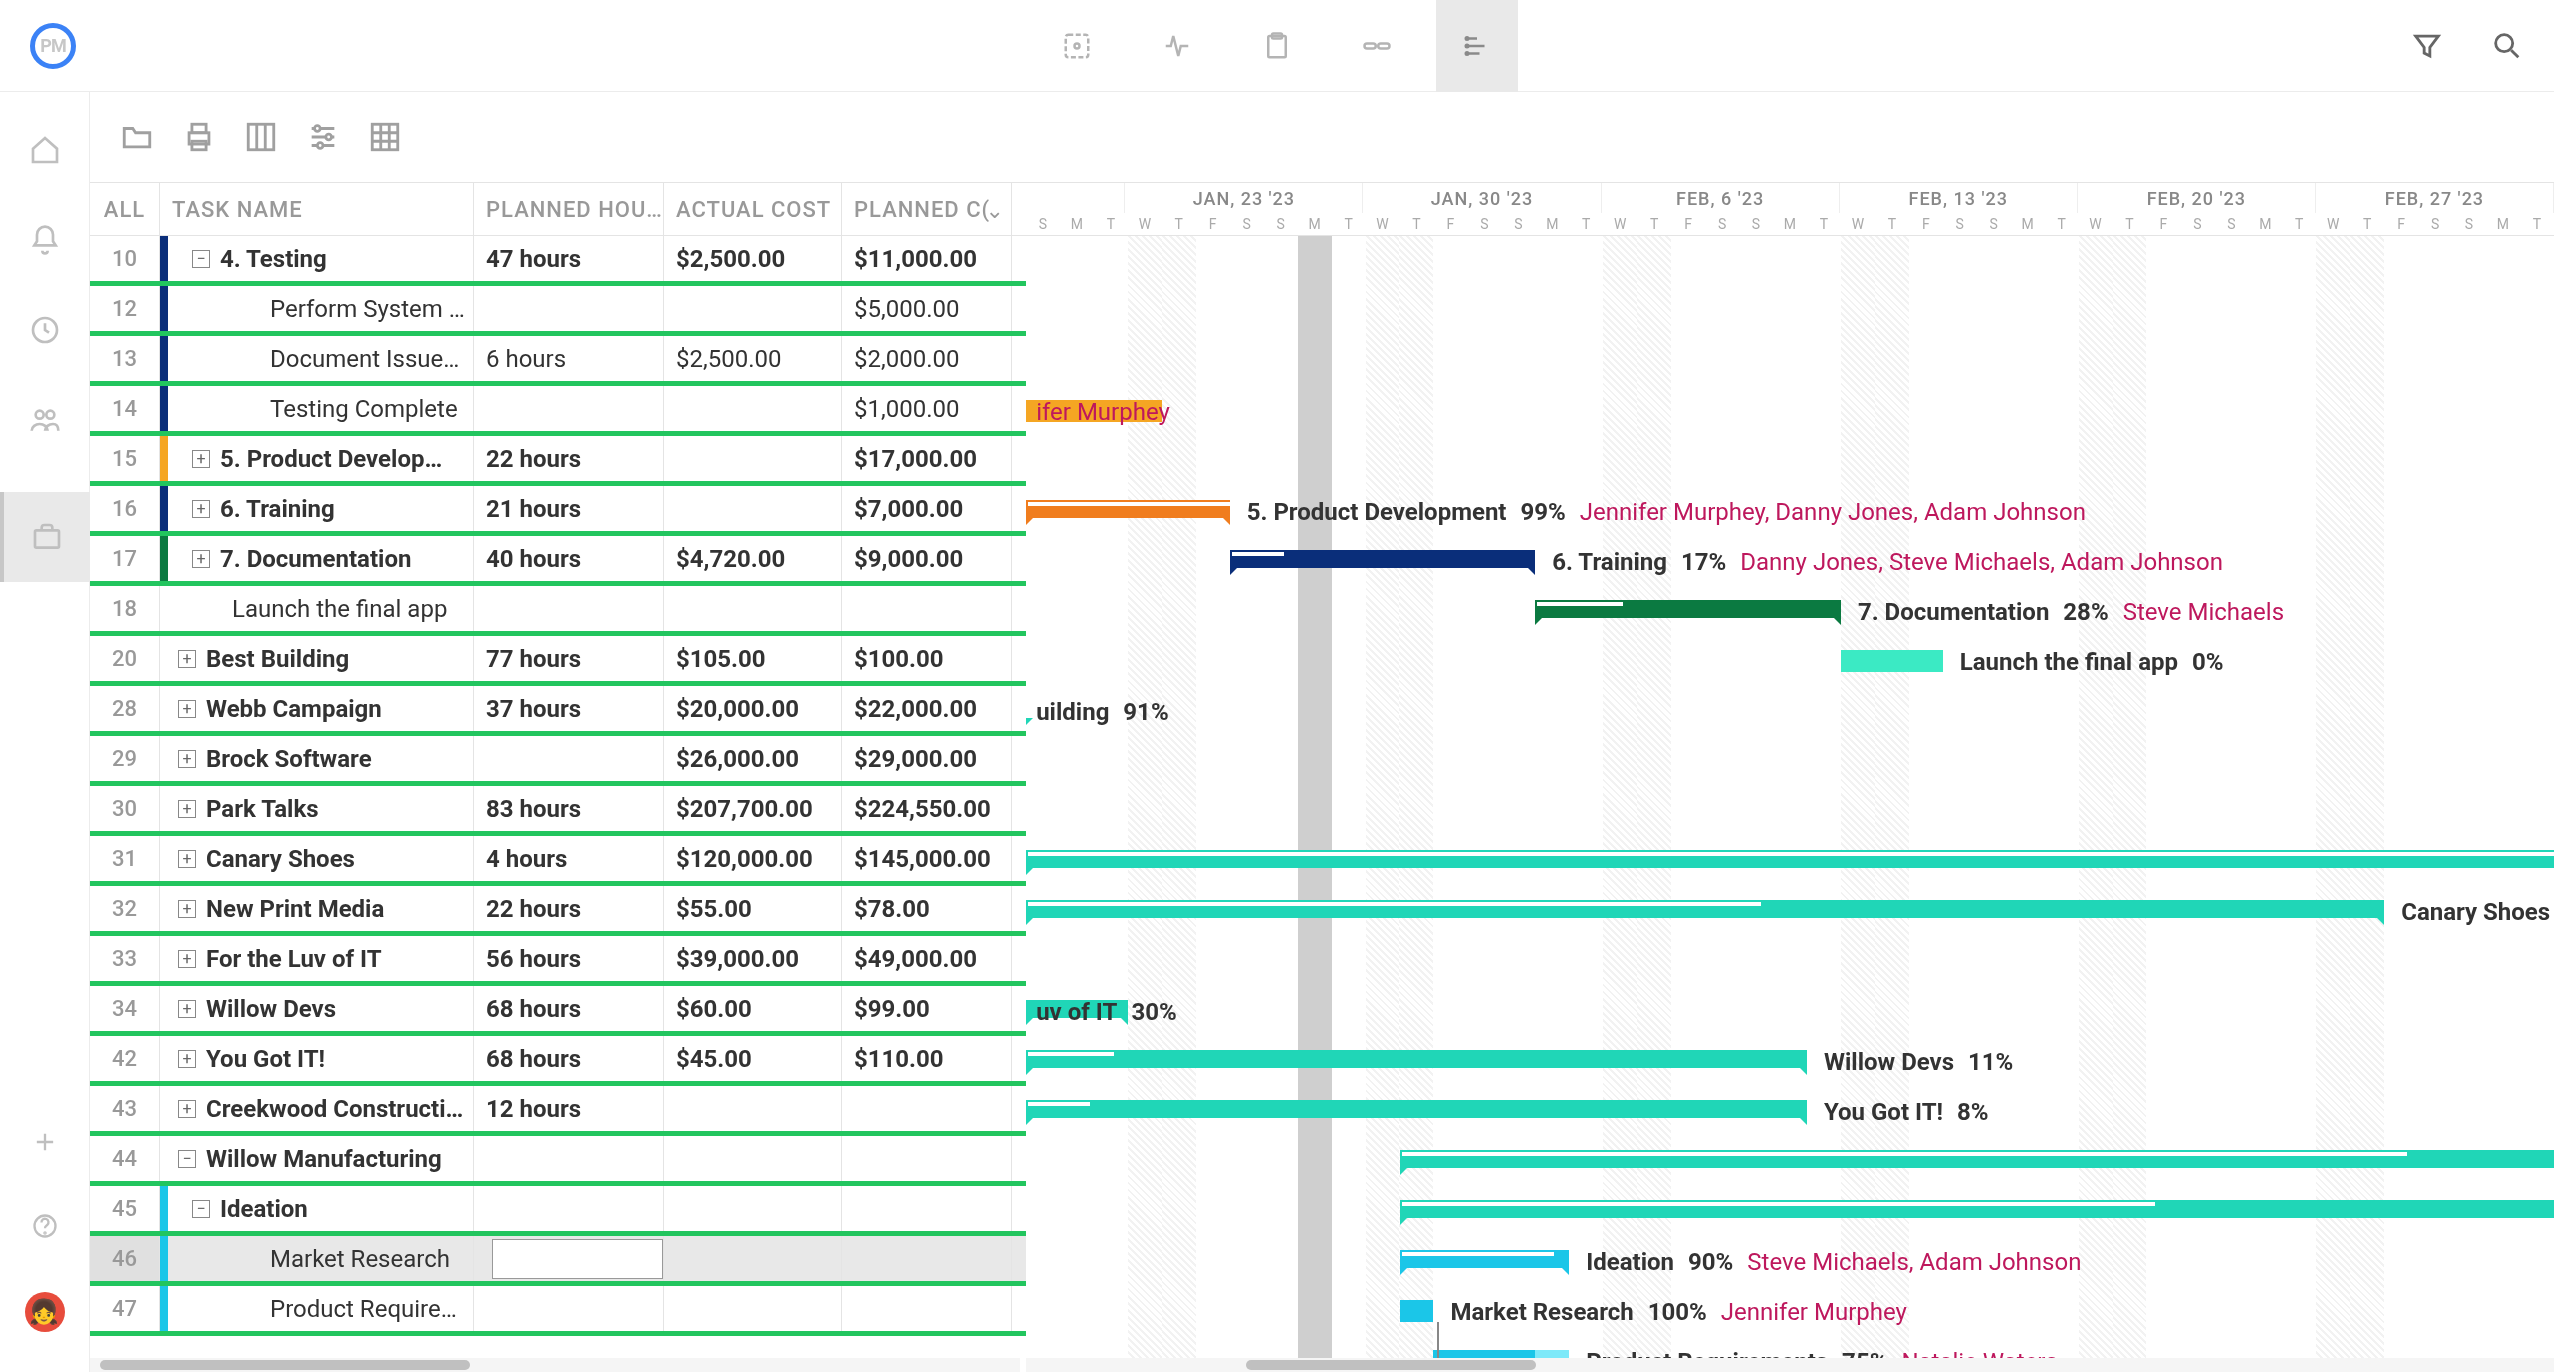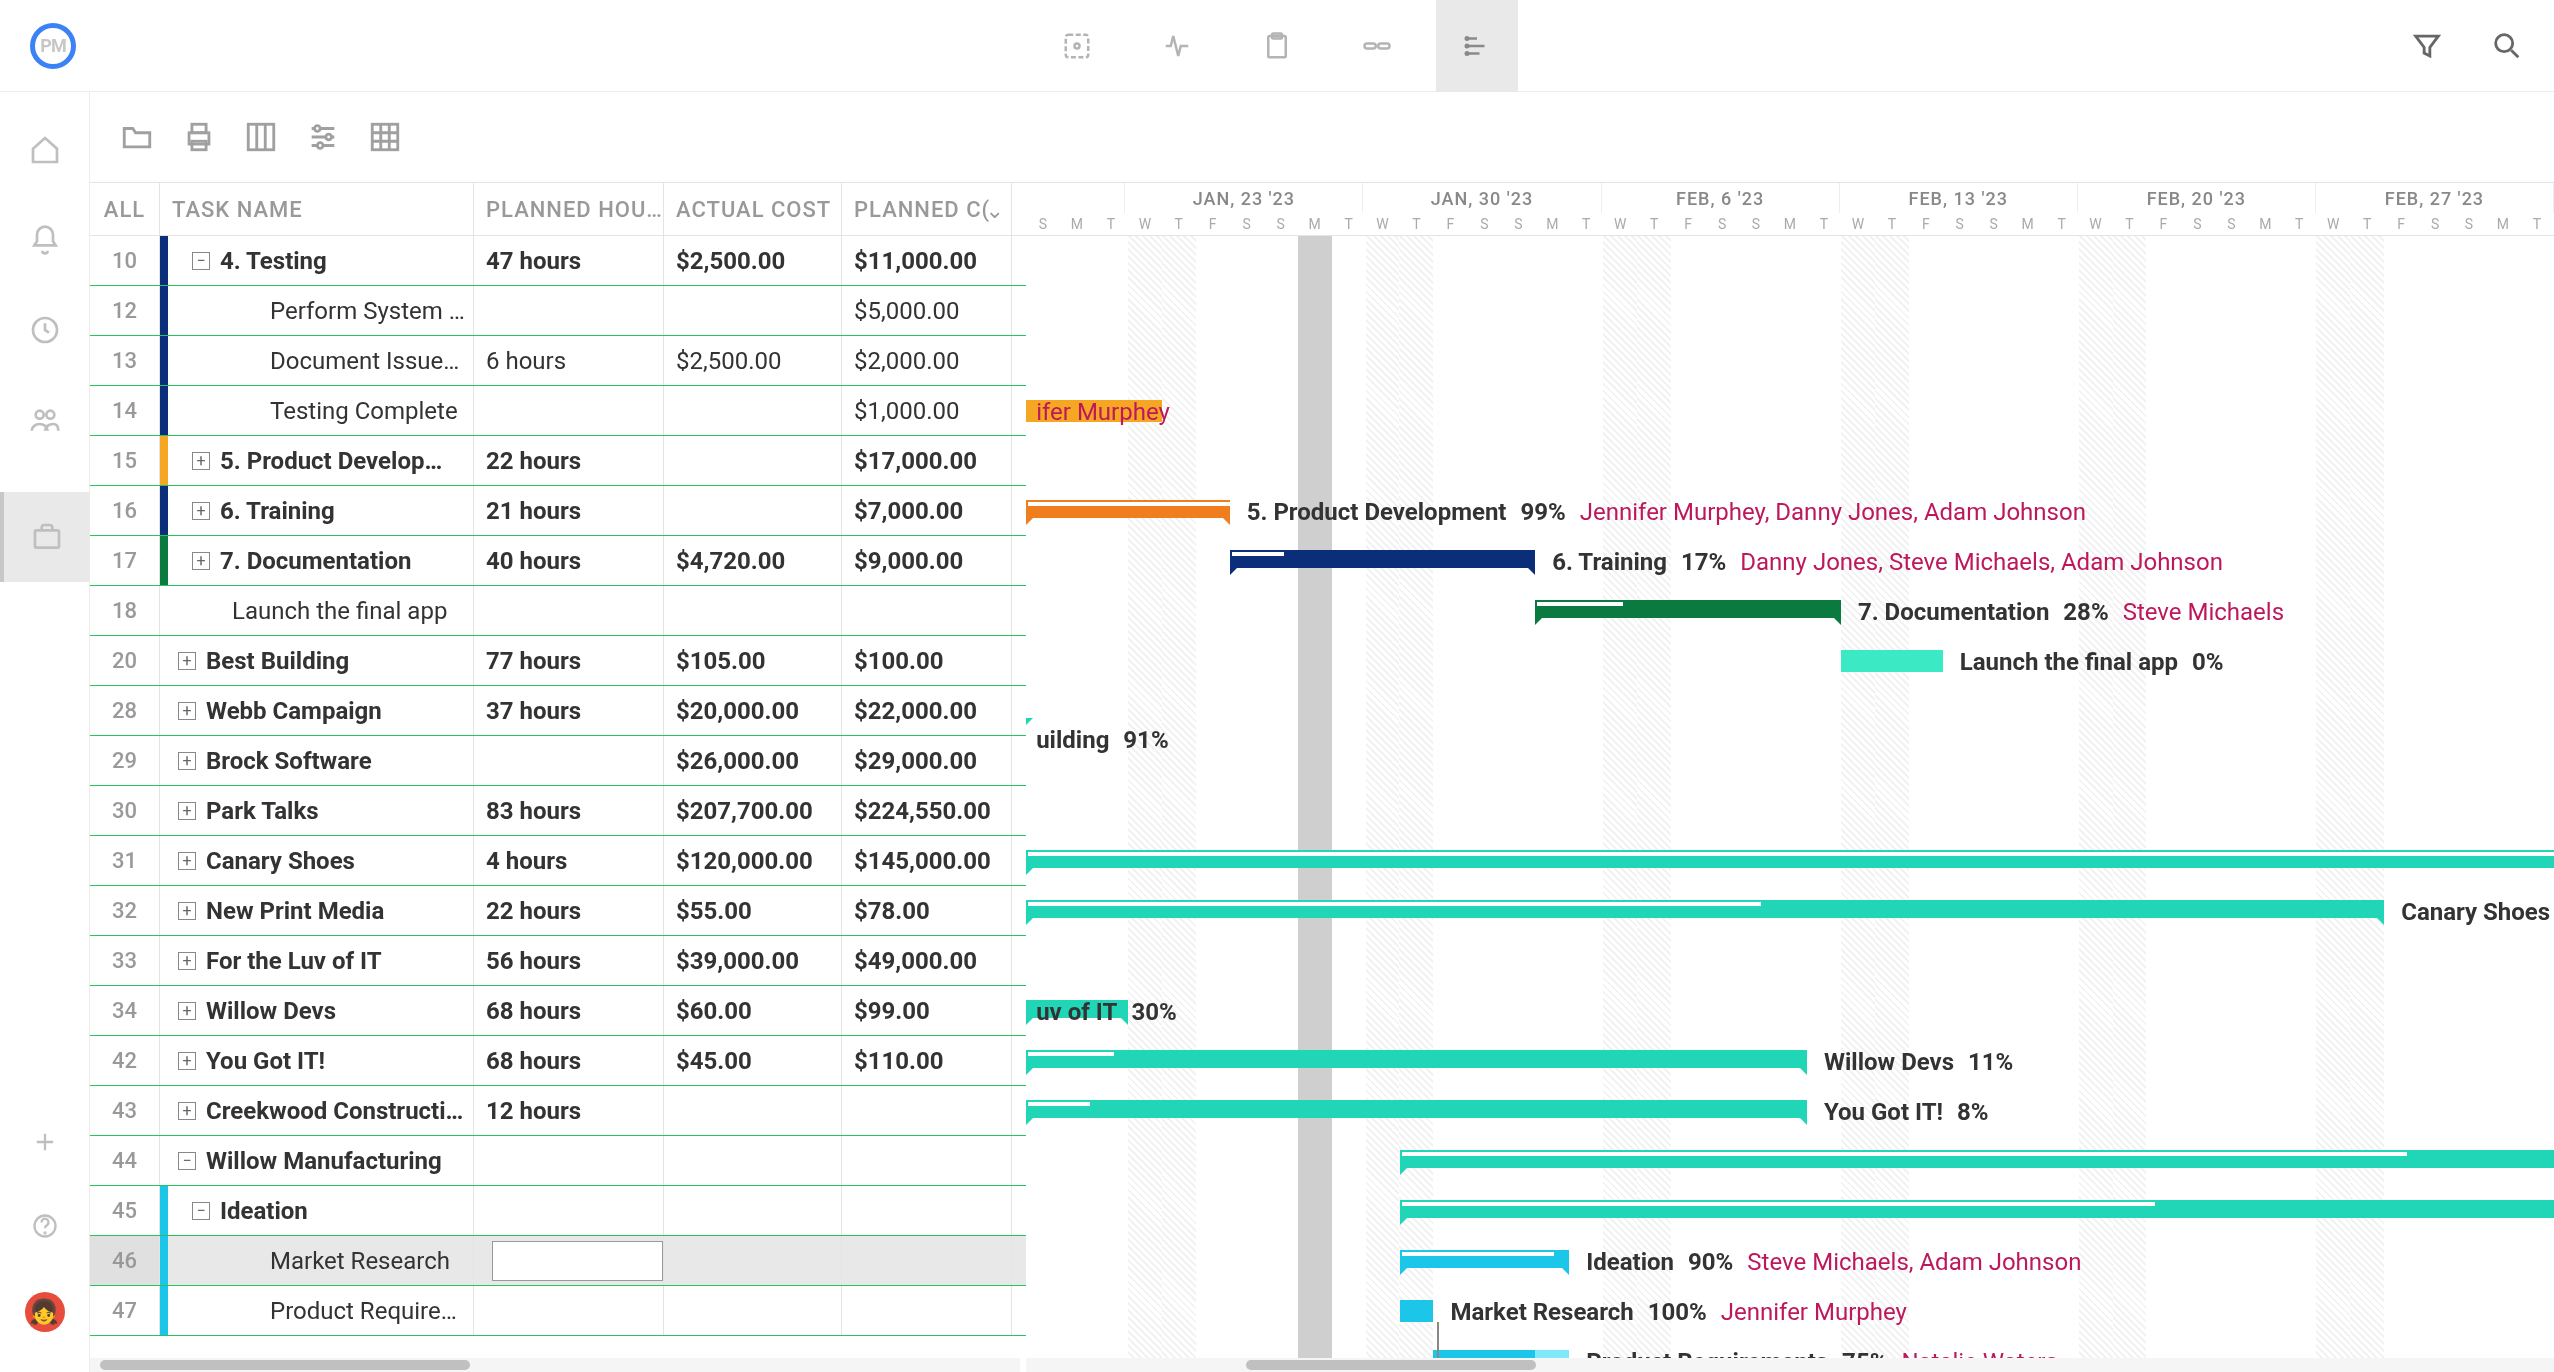--- a/index.html
+++ b/index.html
@@ -33,21 +33,21 @@
     .grid-header { display: flex; border-top: 1px solid #e4e4e4; border-bottom: 1px solid #e4e4e4; height: 54px; align-items: center; color: #999; font-size: 22px; font-weight: 500; letter-spacing: 1px; }
     .grid-header .col { border-right: 1px solid #e4e4e4; height: 100%; display: flex; align-items: center; padding: 0 12px; white-space: nowrap; overflow: hidden; }
     .col-all { width: 70px; justify-content: center; }
     .col-name { width: 314px; }
     .col-ph { width: 190px; }
     .col-ac { width: 178px; }
     .col-pc { width: 170px; position: relative; }
     .col-pc .chev { position: absolute; right: 6px; top: 15px; }
     
     .grid-body { flex: 1; overflow: auto; }
-    .grow { display: flex; height: 50px; border-bottom: 1px solid #22c55e; align-items: flex-start; font-size: 24px; color: #333; }
+    .grow { display: flex; height: 50px; border-bottom: 5px solid #22c55e; align-items: flex-start; font-size: 24px; color: #333; }
     .grow .cnum { width: 70px; text-align: center; color: #999; border-right: 1px solid #e4e4e4; height: 100%; display: flex; align-items: center; justify-content: center; font-weight: 500; font-size: 22px; }
     .grow .cbar { width: 8px; height: 100%; }
     .grow .cname { width: 306px; padding-left: 10px; border-right: 1px solid #e4e4e4; height: 100%; display: flex; align-items: center; white-space: nowrap; overflow: hidden; }
     .grow .cph { width: 190px; padding-left: 12px; border-right: 1px solid #e4e4e4; height: 100%; display: flex; align-items: center; }
     .grow .cac { width: 178px; padding-left: 12px; border-right: 1px solid #e4e4e4; height: 100%; display: flex; align-items: center; }
     .grow .cpc { width: 170px; padding-left: 12px; border-right: 1px solid #e4e4e4; height: 100%; display: flex; align-items: center; }
     .grow .bold { font-weight: 700; }
     .grow .expand { width: 18px; height: 18px; border: 1.5px solid #888; display: inline-flex; align-items: center; justify-content: center; margin-right: 10px; font-size: 16px; line-height: 1; color: #666; flex-shrink: 0; }
     .grow.selected { background: #e8e8e8; }
     .grow.selected .cnum { background: #e0e0e0; }
@@ -615,21 +615,21 @@
             <span class="title">7. Documentation</span>
             <span class="pct">28%</span>
             <span class="assign">Steve Michaels</span>
           </div>
           <div class="gbar" style="left: 53.3333%; width: 6.66667%; top: 414px; background: rgb(59, 234, 196); color: rgb(59, 234, 196);"></div>
           <div class="gbarlabel" style="left: 61.1111%; top: 412px;">
             <span class="title">Launch the final app</span>
             <span class="pct">0%</span>
           </div>
           <div class="summary-bar" style="left: 0%; width: 0%; top: 464px; background: rgb(32, 214, 183); color: rgb(32, 214, 183);"></div>
-          <div class="gbarlabel" style="left: 0.666667%; top: 490px;">
+          <div class="gbarlabel" style="left: 0.666667%; top: 462px;">
             <span class="title">uilding</span>
             <span class="pct">91%</span>
           </div>
           <div class="summary-bar" style="left: 0%; width: 106.667%; top: 614px; background: rgb(32, 214, 183); color: rgb(32, 214, 183);">
             <div class="progress-stripe" style="width: 100%;"></div>
           </div>
           <div class="summary-bar" style="left: 0%; width: 88.8889%; top: 664px; background: rgb(32, 214, 183); color: rgb(32, 214, 183);">
             <div class="progress-stripe" style="width: 54%;"></div>
           </div>
           <div class="gbarlabel" style="left: 90%; top: 662px;">

